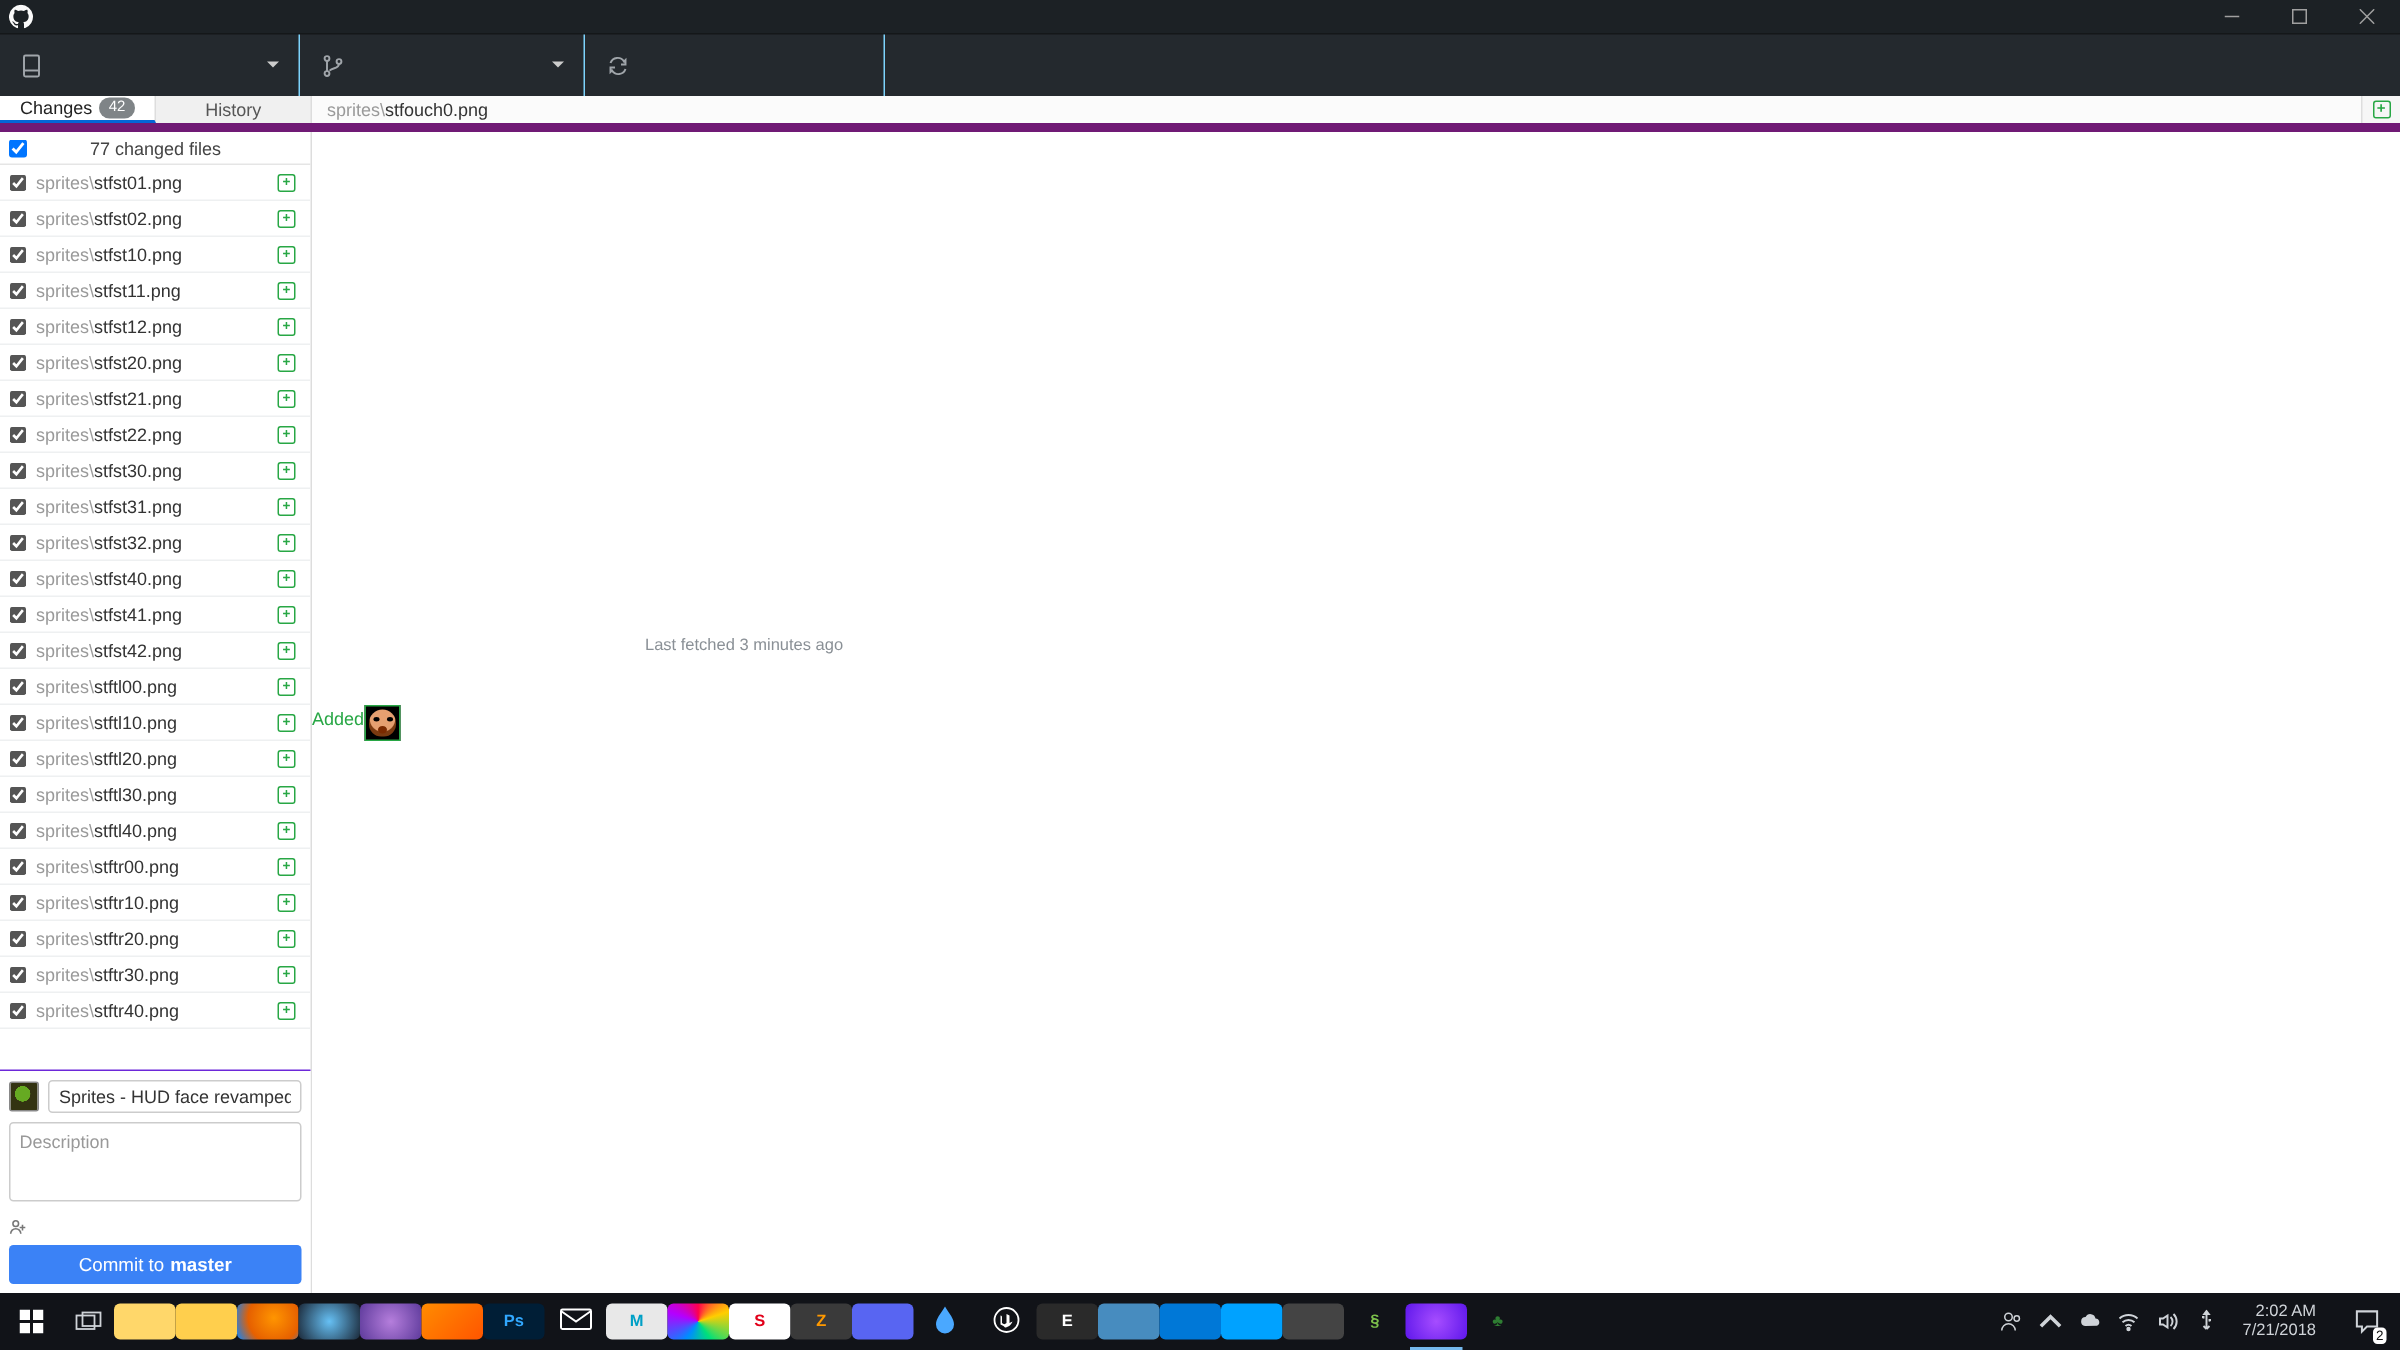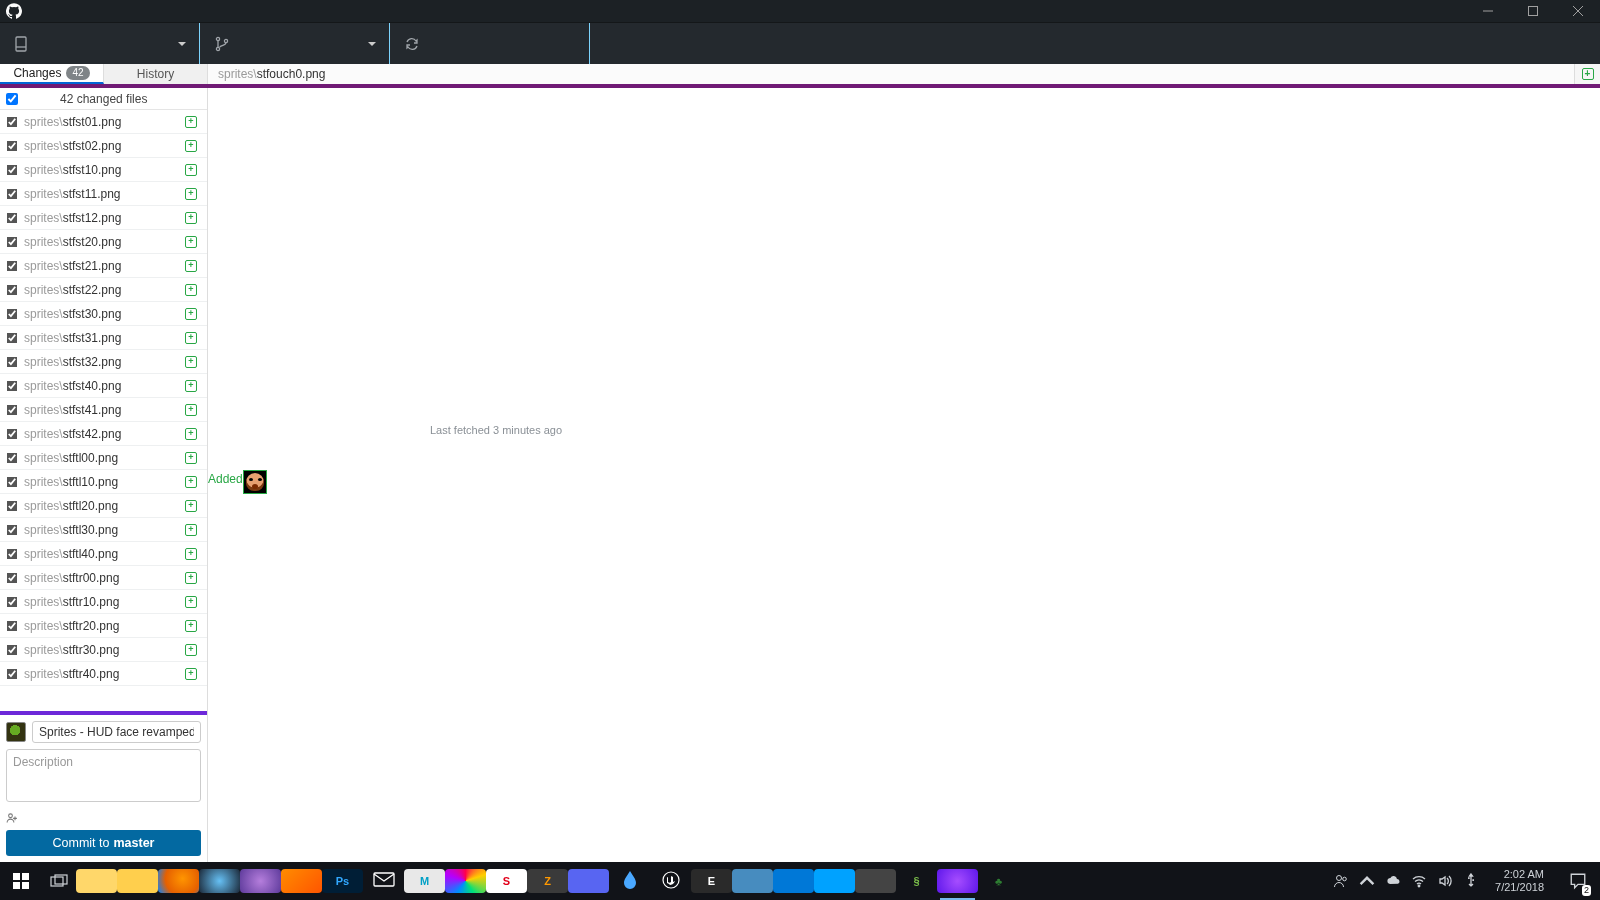--- a/index.html
+++ b/index.html
@@ -15,21 +15,21 @@
 
 .toolbar{height:42px;background:#24292e;display:flex;color:#fff;border-top:1px solid #141719}
 .tb-cell{display:flex;align-items:center;padding:0 14px;border-right:1px solid #7dd3fc;position:relative;min-width:200px}
 .tb-cell .ico{width:16px;height:16px;margin-right:10px;color:#a0a5aa;flex:none}
 .tb-cell .lbls{display:flex;flex-direction:column;line-height:1.15}
 .tb-cell .lbls .sub{font-size:11px;color:#8a9096}
 .tb-cell .lbls .main{font-size:12.5px;font-weight:600;color:#fff}
 .tb-cell .caret{position:absolute;right:12px;color:#ccc}
 .tb-cell .caret svg{width:10px;height:10px}
 
-.tabrow{height:24px;background:#f6f6f6;border-bottom:4px solid #701a75;display:flex;align-items:stretch;font-size:12px}
+.tabrow{height:24px;background:#f6f6f6;border-bottom:6px solid #701a75;display:flex;align-items:stretch;font-size:12px}
 .sidetabs{display:flex;width:208px}
 .sidetabs .tab{flex:1;display:flex;align-items:center;justify-content:center;gap:5px;color:#555;border-right:1px solid #ddd;background:#f0f0f0}
 .sidetabs .tab.active{background:#fff;border-bottom:2px solid #0366d6;color:#222}
 .badge{background:#7f8487;color:#fff;border-radius:8px;font-size:10px;padding:0 6px;line-height:14px;height:14px}
 .pathbar{flex:1;display:flex;align-items:center;padding-left:10px;color:#666;background:#fbfbfb}
 .pathbar .dim{color:#9a9a9a}
 .pathbar .name{color:#333}
 .addbtn{width:26px;display:flex;align-items:center;justify-content:center;border-left:1px solid #ddd}
 .addbtn .plus-ico{width:12px;height:12px;border:1.5px solid #28a745;color:#28a745;display:flex;align-items:center;justify-content:center;font-size:10px;line-height:1;font-weight:bold;border-radius:2px}
 
@@ -39,28 +39,28 @@
 .summaryrow input{margin-right:42px}
 .summaryrow span{flex:1;text-align:left}
 .filelist{flex:1;overflow:hidden}
 .filerow{height:24px;display:flex;align-items:center;border-bottom:1px solid #eef0f1;font-size:12px;padding:0 6px}
 .filerow input{margin-right:6px;accent-color:#555;transform:scale(.9)}
 .filerow .path .dim{color:#9a9a9a}
 .filerow .path .name{color:#333}
 .filerow .spacer{flex:1}
 .plus-ico-sm{width:12px;height:12px;border:1.5px solid #28a745;color:#28a745;display:flex;align-items:center;justify-content:center;font-size:9px;line-height:1;font-weight:bold;border-radius:2px;margin-right:4px}
 
-.commitbox{border-top:4px solid #6d28d9;padding:6px;background:#fff}
+.commitbox{border-top:1px solid #6d28d9;padding:6px;background:#fff}
 .cb-row{display:flex;align-items:center;margin-bottom:6px;gap:6px}
 .avatar{width:20px;height:20px;background:radial-gradient(circle at 45% 40%, #6a2 0 35%, #331 36% 100%);border:1px solid #888;border-radius:2px}
 .cb-summary{flex:1;height:22px;border:1px solid #ccc;border-radius:3px;padding:0 6px;font-size:12px;color:#333}
 .cb-desc{width:100%;height:53px;border:1px solid #ccc;border-radius:3px;padding:5px 6px;font-size:12px;color:#333;resize:none;margin-bottom:6px}
 .cb-desc::placeholder,.cb-summary::placeholder{color:#999}
 .coauth{font-size:12px;color:#777;margin-bottom:6px;display:flex;align-items:center;gap:3px}
-.commitbtn{width:100%;height:26px;background:#0369a1;color:#fff;border:none;border-radius:3px;font-size:12.5px;font-weight:500;display:flex;align-items:center;justify-content:center}
+.commitbtn{width:100%;height:26px;background:#3b82f6;color:#fff;border:none;border-radius:3px;font-size:12.5px;font-weight:500;display:flex;align-items:center;justify-content:center}
 .commitbtn b{margin-left:4px}
 
 .preview{flex:1;display:flex;flex-direction:row;align-items:center;padding-top:14px}
 .added-label{color:#28a745;font-size:12px;margin-bottom:6px}
 .sprite-box{width:24px;height:24px;border:1px solid #28a745;background:#000;position:relative;overflow:hidden}
 .sprite-box::before{content:"";position:absolute;inset:2px;border-radius:50% 50% 45% 45%;background:radial-gradient(circle at 50% 35%, #e6a070 0 55%, #7a3a10 60% 100%)}
 .sprite-box::after{content:"";position:absolute;left:5px;top:7px;width:4px;height:3px;background:#000;border-radius:50%;box-shadow:9px 0 0 #000, 4px 7px 0 1px #7a2a00}
 
 .taskbar{height:38px;background:#111318;display:flex;align-items:center;color:#cfd3d8;font-size:12.5px;position:relative}
 .tb-start{width:42px;height:100%;display:flex;align-items:center;justify-content:center}
@@ -166,21 +166,21 @@
   </div>
   <div class="addbtn">
     <span class="plus-ico">+</span>
   </div>
 </div>
 
 <div class="main">
   <div class="sidebar">
     <div class="summaryrow">
       <input type="checkbox" checked="" style="">
-      <span>42 changed files</span>
+      <span>77 changed files</span>
     </div>
     <div class="filelist" id="filelist">
         <div class="filerow">
           <input type="checkbox" checked="" style="">
           <span class="path"><span class="dim">sprites\</span><span class="name">stfst01.png</span></span>
           <span class="spacer"></span>
           <span class="plus-ico-sm">+</span>
         </div>
         <div class="filerow">
           <input type="checkbox" checked="" style="">

